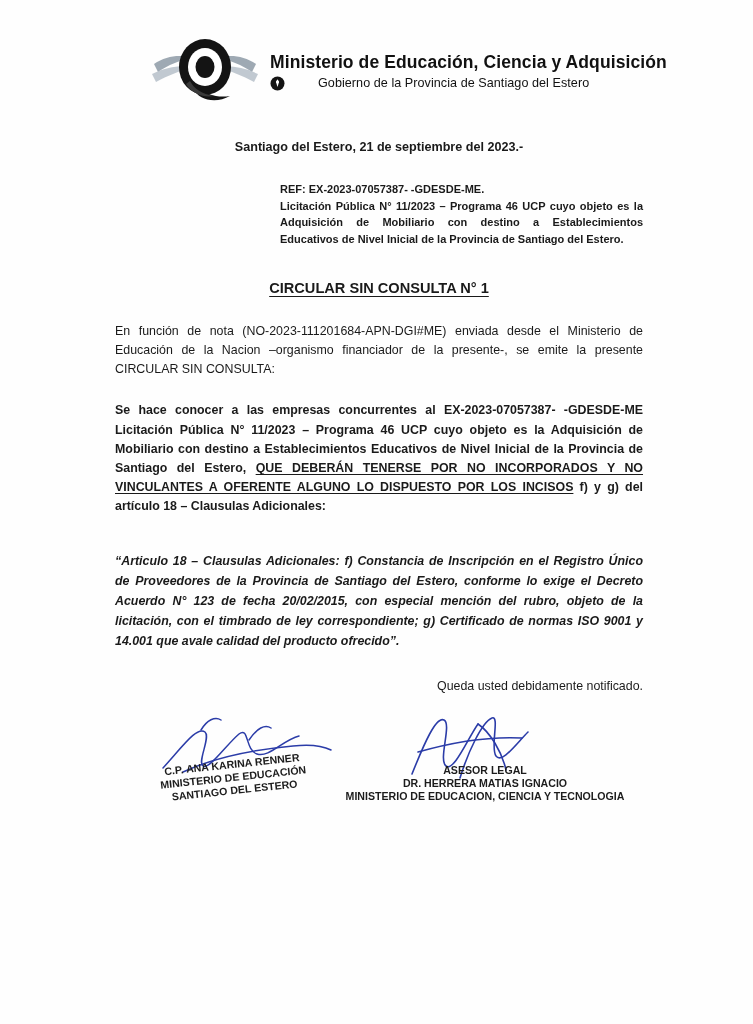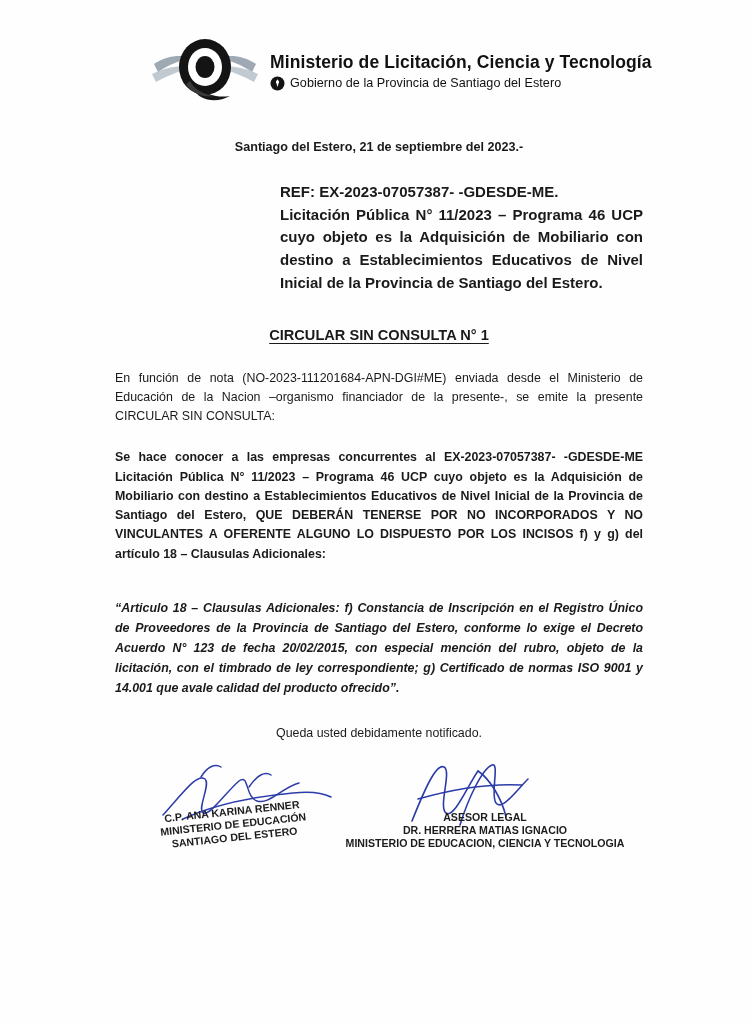--- a/index.html
+++ b/index.html
@@ -45,20 +45,21 @@
     font-weight: bold;
     color: #111;
     letter-spacing: 0.1px;
     white-space: nowrap;
   }
   .lh-line2 {
     display: flex;
     align-items: center;
     margin-top: 3px;
     white-space: nowrap;
+    gap: 28px;
   }
   .lh-seal {
     width: 15px;
     height: 15px;
     margin-right: 5px;
     flex: 0 0 auto;
   }
   .lh-line2-text {
     font-size: 12.6px;
     color: #111;
@@ -76,21 +77,21 @@
     text-align: center;
     font-weight: bold;
     font-size: 12.6px;
     margin-right: 0px;
     padding-right: 0px;
   }
   .ref-block {
     margin-top: 24px;
     margin-left: 165px;
     font-weight: bold;
-    font-size: 15px;
+    font-size: 11px;
     text-align: justify;
     line-height: 1.52;
   }
   .ref-block .ref-first { display: block; }
   .title {
     text-align: center;
     font-weight: bold;
     font-size: 14.6px;
     margin-top: 30px;
     text-decoration: underline;
@@ -98,32 +99,33 @@
   }
   .para {
     margin-top: 22px;
     text-align: justify;
     line-height: 1.55;
   }
   .para-bold {
     font-weight: bold;
   }
   .u {
+    text-decoration: underline;
     text-underline-offset: 2px;
   }
   .quote {
     margin-top: 34px;
     text-align: justify;
     font-style: italic;
     font-weight: bold;
     line-height: 1.62;
   }
   .notified {
     margin-top: 26px;
-    text-align: center;
+    text-align: right;
     font-size: 12.4px;
   }
 
   
   .signatures {
     position: relative;
     margin-top: 40px;
     height: 110px;
   }
   .sig {
@@ -175,21 +177,21 @@
 
         <ellipse cx="55" cy="33" rx="26" ry="28" fill="#141414"></ellipse>
         <ellipse cx="55" cy="33" rx="17" ry="19" fill="#ffffff"></ellipse>
         <ellipse cx="55" cy="33" rx="9.5" ry="11" fill="#141414"></ellipse>
 
         <path d="M44 55 C48 66 66 70 80 62 C68 64 56 61 50 53 Z" fill="#141414"></path>
         <path d="M36 50 C42 60 54 64 64 62 C52 60 44 55 40 47 Z" fill="#3a3a3a"></path>
       </svg>
     </div>
     <div class="lh-text">
-      <div class="lh-line1">Ministerio de Licitación, Ciencia y Tecnología</div>
+      <div class="lh-line1">Ministerio de Educación, Ciencia y Adquisición</div>
       <div class="lh-line2">
         <span class="lh-seal">
           <svg width="15" height="15" viewBox="0 0 15 15" xmlns="http://www.w3.org/2000/svg">
             <circle cx="7.5" cy="7.5" r="7" fill="#141414"></circle>
             <path d="M7.5 3.2 L9 6 L7.5 11 L6 6 Z" fill="#ffffff"></path>
             <circle cx="7.5" cy="6" r="1.4" fill="#ffffff"></circle>
           </svg>
         </span>
         <span class="lh-line2-text">Gobierno de la Provincia de Santiago del Estero</span>
       </div>

